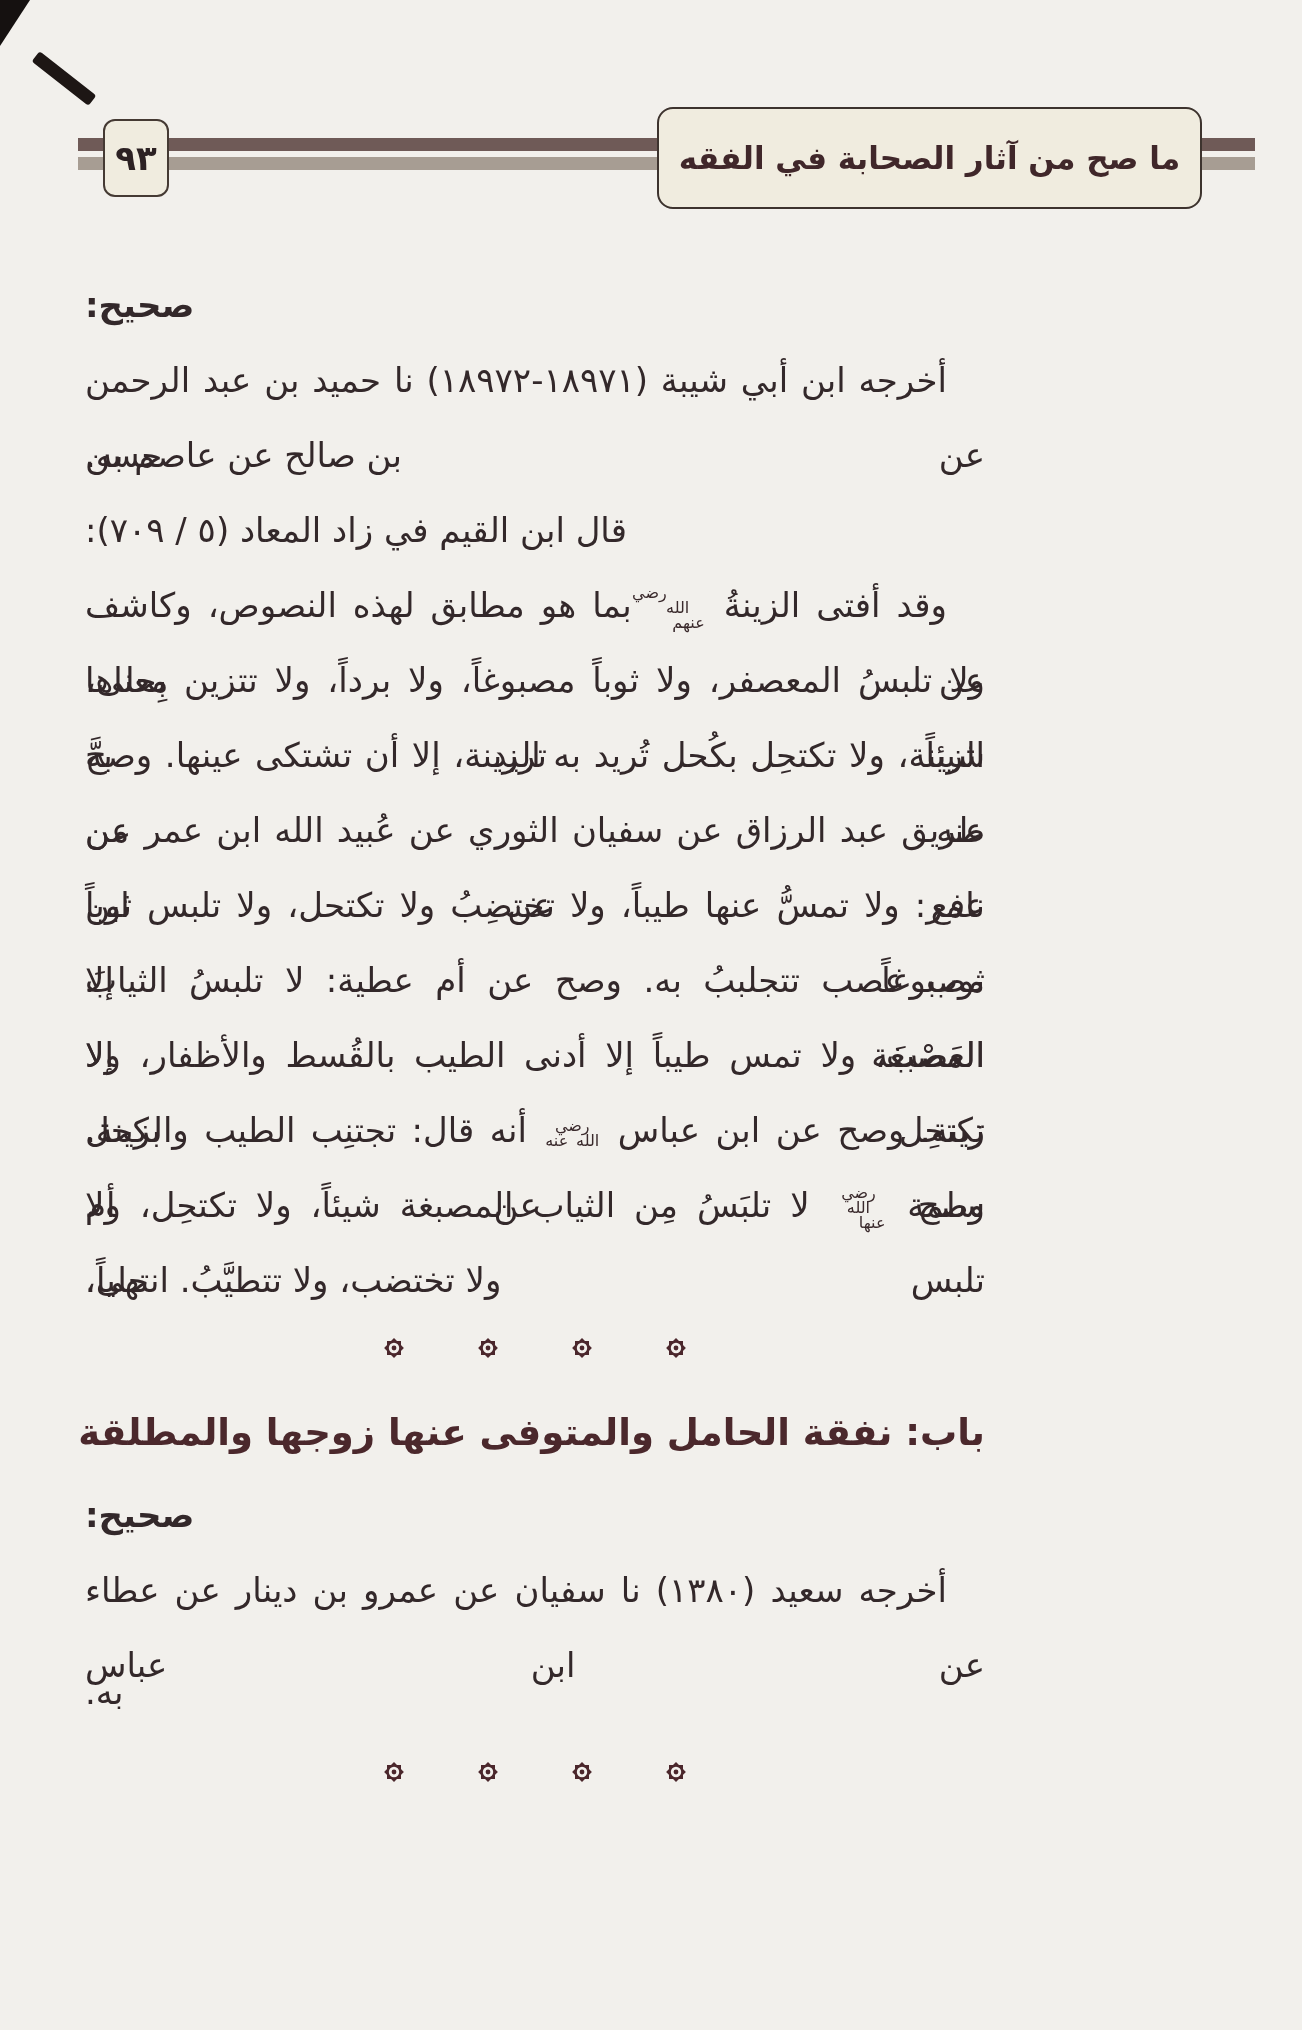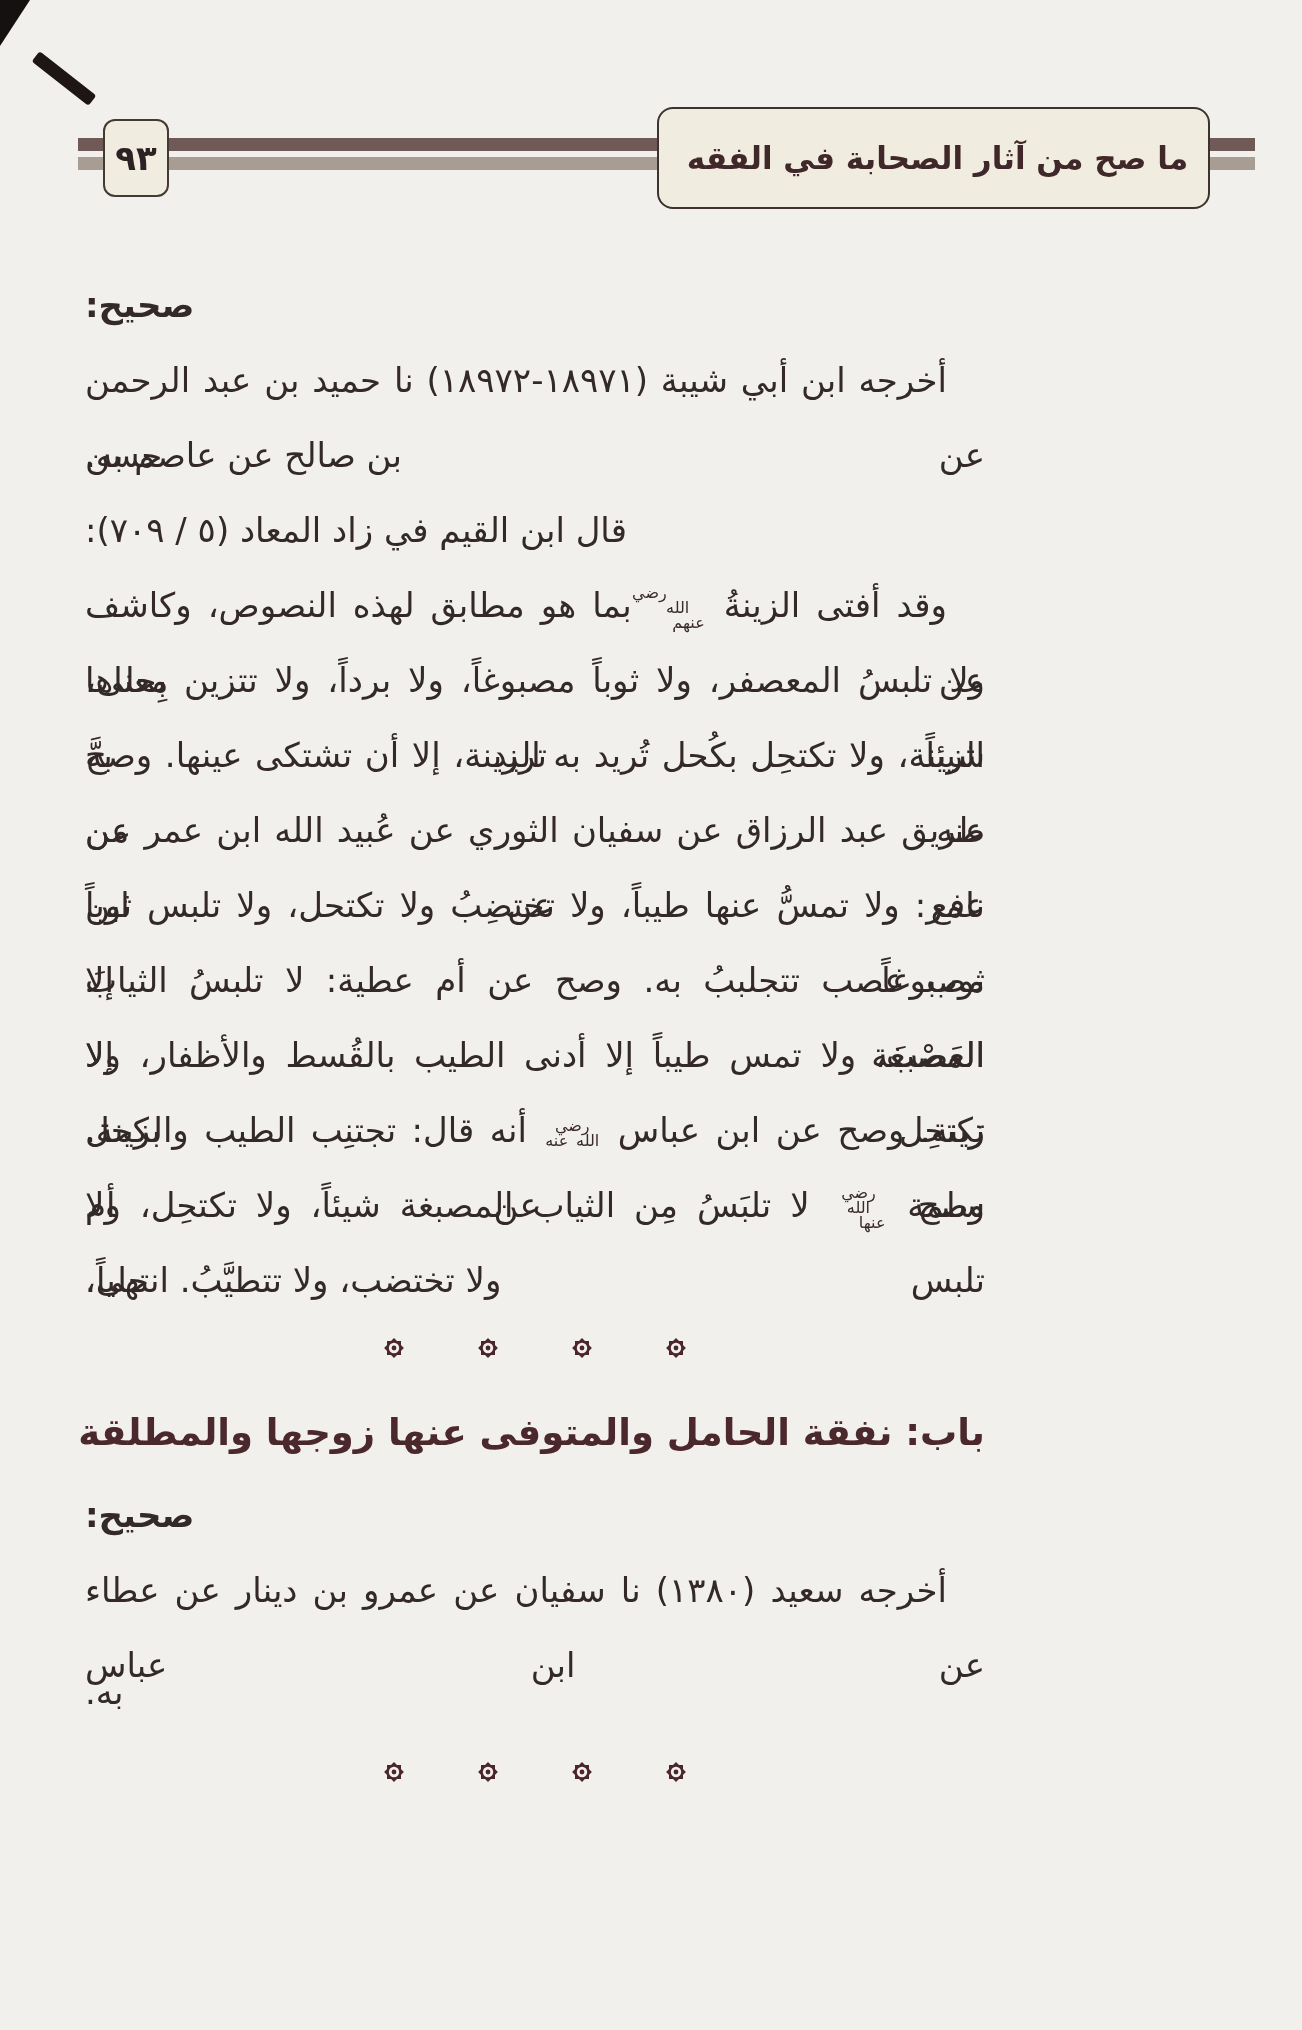--- a/index.html
+++ b/index.html
@@ -39,21 +39,21 @@
     display:flex;align-items:center;justify-content:center;
     font-size:34px;font-weight:bold;color:#2c2123;
   }
   .title-box{
     position:absolute;left:657px;top:107px;
     width:541px;height:98px;
     background:#f0ecdf;
     border:2px solid #3d332e;
     border-radius:16px;
     display:flex;align-items:center;justify-content:center;
-    font-size:31px;font-weight:bold;color:#40272a;padding-left:8px;
+    font-size:31px;font-weight:bold;color:#40272a;
   }
   
   .body{
     position:absolute;
     top:268px;left:85px;width:900px;
     font-size:34px;
     line-height:75px;
   }
   .bline{
     height:75px;

